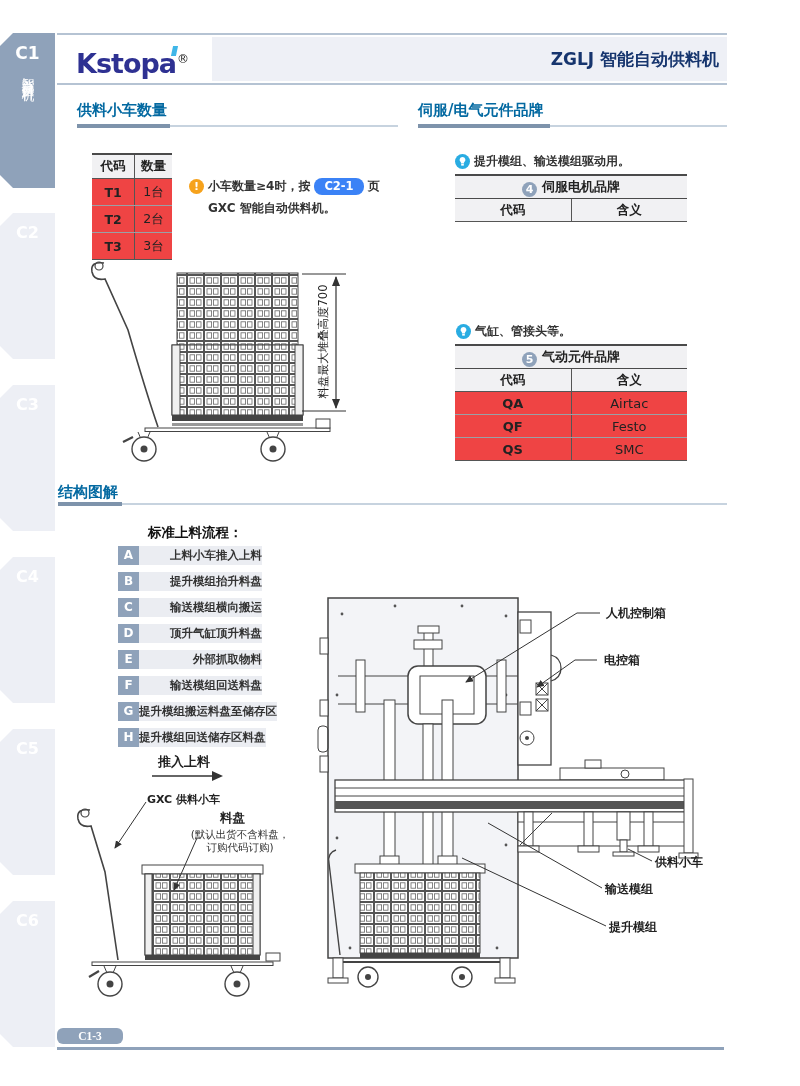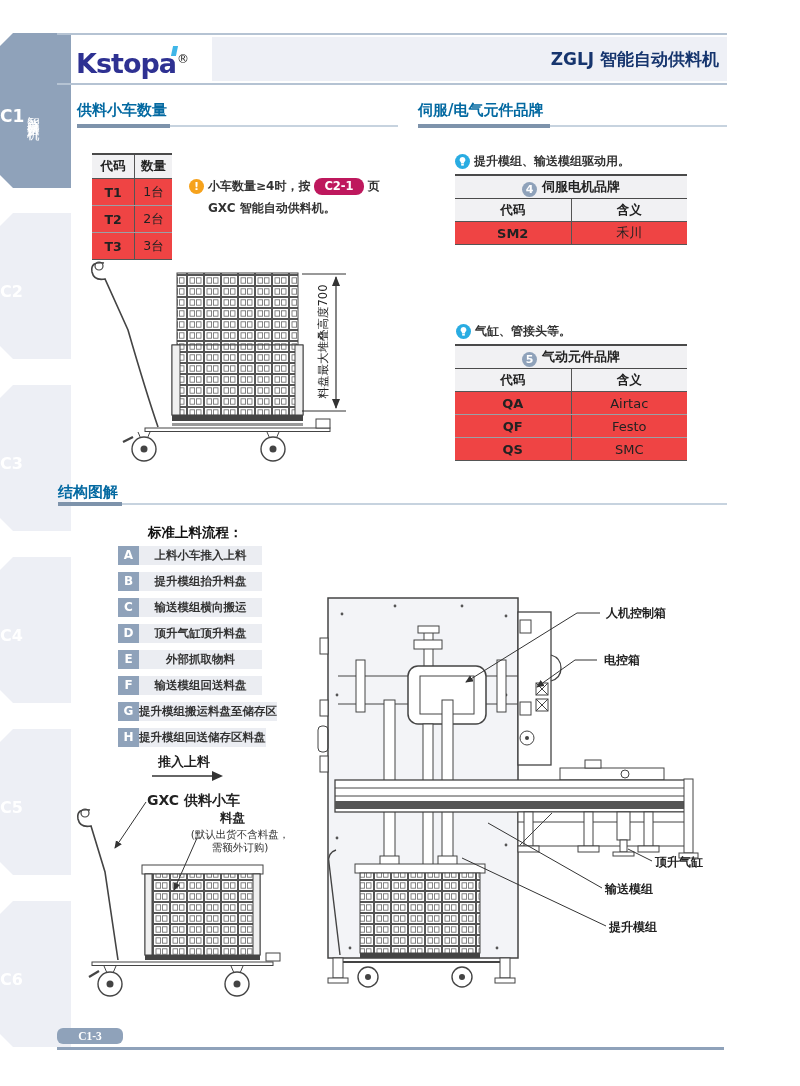--- a/index.html
+++ b/index.html
@@ -1,20 +1,20 @@
 <!DOCTYPE html>
 <html><head>
 <meta charset="utf-8">
 <style>
   html,body { margin:0; padding:0; background:#fff; }
   .page { position:relative; width:800px; height:1086px; background:#fff; overflow:hidden;
           font-family:"DejaVu Sans", sans-serif; color:#222; }
 
   
-  .side-tab { position:absolute; left:0; width:71px; display:flex; align-items:center;
+  .side-tab { position:absolute; left:0; width:55px; display:flex; flex-direction:column; align-items:center;
               clip-path: polygon(13px 0, 100% 0, 100% 100%, 13px 100%, 0 calc(100% - 13px), 0 13px); }
   .side-tab.active { background:#8FA2BA; }
   .side-tab.inactive { background:#EDEFF5; }
   .tab-code { color:#fff; font-weight:bold; font-size:16px; margin-top:10px; }
   .side-tab.active .tab-code { font-size:17px; }
   .tab-vlabel { writing-mode:vertical-rl; text-orientation:upright; color:#fff; font-size:12.5px;
                 letter-spacing:2px; margin-top:4px; }
 
   
   .hairline { position:absolute; left:57px; width:670px; height:2px; background:#B5C3D3; }
@@ -48,31 +48,31 @@
   .code-cell { font-weight:bold; }
   .circle-num { display:inline-block; width:15px; height:15px; border-radius:50%; background:#8FA2BA; color:#fff;
                 font-size:11px; font-weight:bold; line-height:15px; text-align:center; vertical-align:-2px; margin-right:5px; }
 
   
   .note { position:absolute; font-size:12px; font-weight:bold; color:#333; }
   .note-row { display:flex; align-items:center; gap:4px; }
   .warn-icon { width:15px; height:15px; border-radius:50%; background:#F6A21C; color:#fff; font-size:11px;
                font-weight:bold; text-align:center; line-height:15px; flex:0 0 15px; }
   .bulb-icon { width:15px; height:15px; flex:0 0 15px; }
-  .page-badge { display:inline-block; background:#be185d; color:#fff; font-size:11.5px; font-weight:bold;
+  .page-badge { display:inline-block; background:#3b82f6; color:#fff; font-size:11.5px; font-weight:bold;
                 height:17px; line-height:17px; border-radius:8px; padding:0 10px; }
   .note-line2 { margin-left:19px; margin-top:5px; }
 
   
   .flow-title { position:absolute; left:148px; top:524px; font-size:13.5px; font-weight:bold; color:#111; }
   .step { position:absolute; left:118px; width:144px; height:19px; display:flex; }
   .step-badge { width:21px; background:#8FA2BA; color:#fff; font-size:12px; font-weight:bold;
                 text-align:center; line-height:19px; flex:0 0 21px; }
   .step-label { flex:1; background:#EBEDF2; color:#333; font-size:11.5px; font-weight:bold;
-                text-align:center; line-height:19px; white-space:nowrap; }
+                text-align:right; line-height:19px; white-space:nowrap; }
 
   
   .dlabel { position:absolute; font-size:12px; font-weight:bold; color:#222; white-space:nowrap; z-index:3; }
   .dim-label { position:absolute; left:244px; top:334px; width:158px; height:15px; transform:rotate(-90deg);
                font-size:11.5px; color:#222; text-align:center; z-index:3; }
   .tray-note { position:absolute; left:184px; top:828px; width:112px; text-align:center;
                font-size:10.5px; line-height:12.5px; color:#333; z-index:3; }
 
   
   .footer-badge { position:absolute; left:57px; top:1028px; width:66px; height:16px; background:#8FA2BA;
@@ -337,24 +337,20 @@
     <tbody>
         <tr class="tt">
           <td colspan="2">
       <span class="circle-num">4</span><span>伺服电机品牌</span>
     </td>
         </tr>
     <tr class="th">
       <td>代码</td>
       <td>含义</td>
     </tr>
-    <tr class="tr">
-      <td class="code-cell">SM2</td>
-      <td>禾川</td>
-    </tr>
   </tbody>
     </table>
 
   <div class="note" style="left:456px;top:323px;">
     <div class="note-row">
       <svg class="bulb-icon" viewBox="0 0 16 16">
         <circle cx="8" cy="8" r="8" fill="#29ACE2"></circle>
         <path d="M8 3.1 a3.1 3.1 0 0 1 1.7 5.7 l0 1.2 h-3.4 l0 -1.2 A3.1 3.1 0 0 1 8 3.1 Z" fill="#fff"></path>
         <rect x="6.6" y="10.6" width="2.8" height="1.8" fill="#fff"></rect>
       </svg>
@@ -422,29 +418,29 @@
     <span class="step-badge">G</span>
     <span class="step-label">提升模组搬运料盘至储存区</span>
   </div>
   <div class="step" style="top:728px;">
     <span class="step-badge">H</span>
     <span class="step-label">提升模组回送储存区料盘</span>
   </div>
 
   <div class="dlabel" style="left:158px;top:753px;font-size:13px;">推入上料</div>
 
-  <div class="dlabel" style="left:147px;top:792px;font-size:14px;">GXC 供料小车</div>
+  <div class="dlabel" style="left:147px;top:792px;font-size:11px;">GXC 供料小车</div>
   <div class="dlabel" style="left:220px;top:810px;font-size:12.5px;">料盘</div>
   <div class="tray-note">
     <span style="display:block;">(默认出货不含料盘，</span>
-    <span style="display:block;">需额外订购)</span>
+    <span style="display:block;">订购代码订购)</span>
   </div>
 
   <div class="dlabel" style="left:606px;top:605px;">人机控制箱</div>
   <div class="dlabel" style="left:604px;top:652px;">电控箱</div>
-  <div class="dlabel" style="left:655px;top:854px;">顶升气缸</div>
+  <div class="dlabel" style="left:655px;top:854px;">供料小车</div>
   <div class="dlabel" style="left:605px;top:881px;">输送模组</div>
   <div class="dlabel" style="left:609px;top:919px;">提升模组</div>
 
   <div class="footer-badge">C1-3</div>
   <div class="footer-line"></div>
 
 </div>
 
 </body></html>

